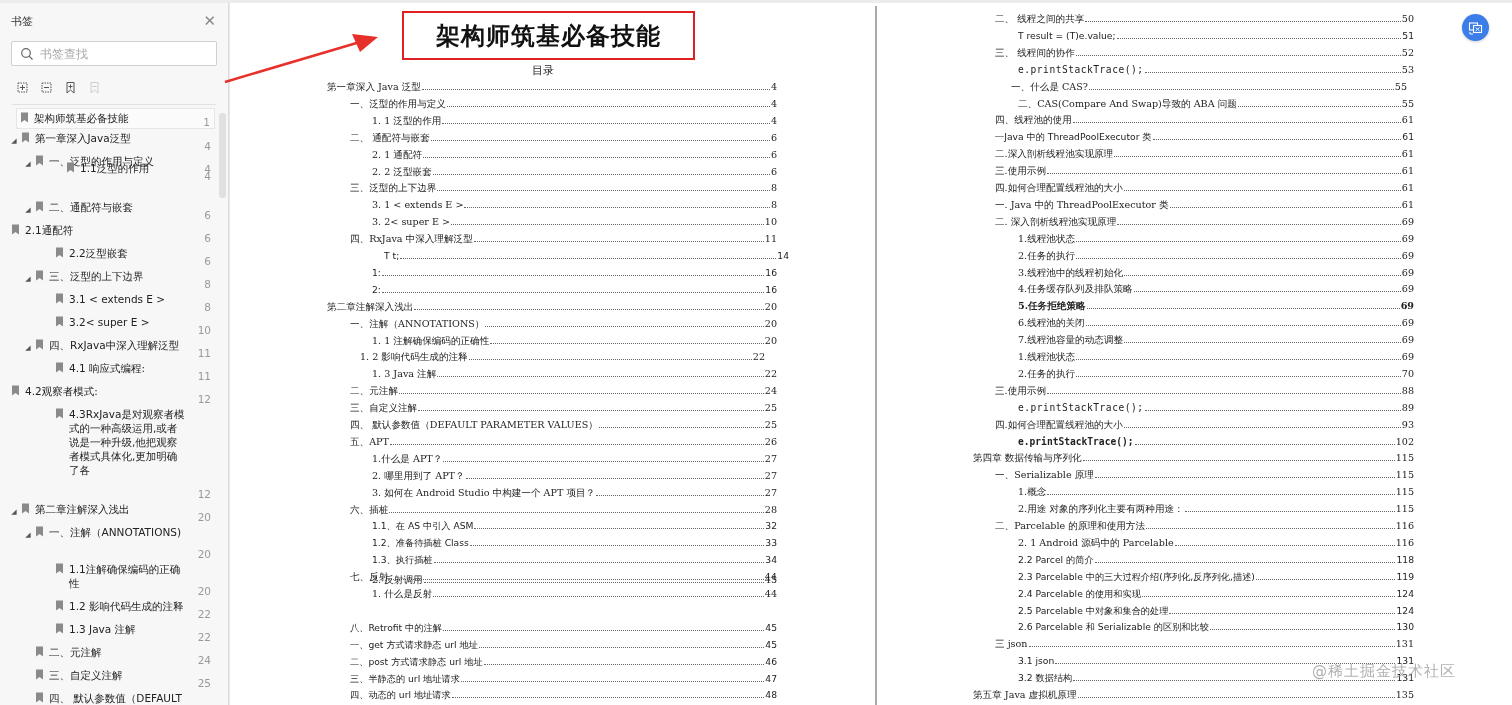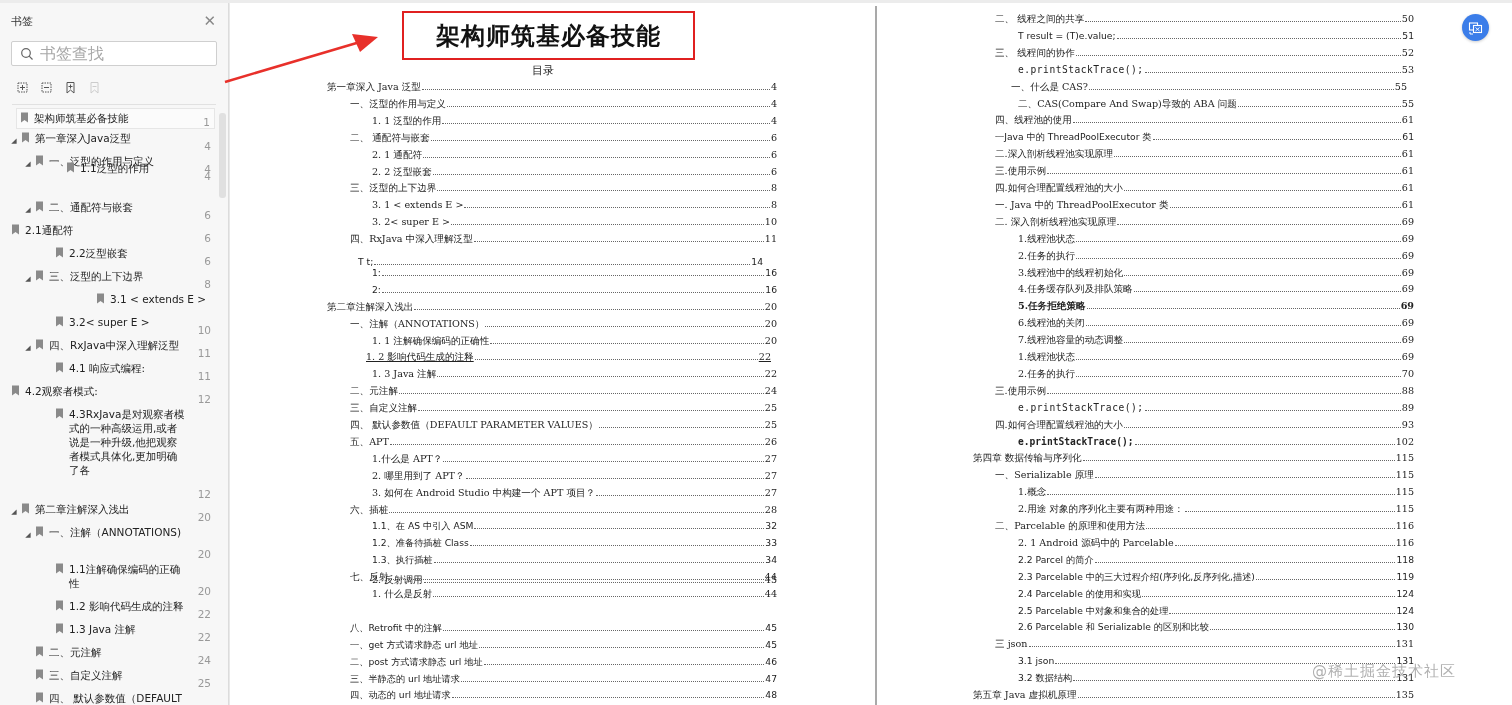--- a/index.html
+++ b/index.html
@@ -5,21 +5,21 @@
   * { box-sizing: border-box; margin: 0; padding: 0; }
   html, body { width: 1512px; height: 705px; overflow: hidden; background: #e9e9e9; font-family: "DejaVu Sans", "Liberation Sans", sans-serif; }
   .topbar { position: absolute; left: 0; top: 0; width: 1512px; height: 4px; background: #ececec; }
   
   .sidebar { position: absolute; left: 0; top: 3px; width: 229px; height: 702px; background: #f7f7f7; border-right: 1px solid #dcdcdc; overflow: hidden; }
   .sb-header { height: 36px; display: flex; align-items: center; justify-content: space-between; padding: 0 12px 0 11px; }
   .sb-title { font-size: 11px; color: #333; }
   .sb-close { font-size: 15px; color: #888; cursor: pointer; line-height: 1; }
   .sb-search { margin: 2px 11px 0 11px; height: 25px; border: 1px solid #cfcfcf; border-radius: 2px; background: #fff; display: flex; align-items: center; padding-left: 8px; }
   .sb-search svg { width: 14px; height: 14px; }
-  .sb-search input { border: none; outline: none; font-size: 16px; color: #999; margin-left: 6px; width: 160px; background: transparent; font-family: "DejaVu Sans", sans-serif; }
+  .sb-search input { border: none; outline: none; font-size: 12px; color: #999; margin-left: 6px; width: 160px; background: transparent; font-family: "DejaVu Sans", sans-serif; }
   .sb-search input::placeholder { color: #a8a8a8; }
   .sb-tools { display: flex; gap: 10px; padding: 10px 0 0 15px; height: 32px; align-items: center; }
   .sb-tools .tool { width: 14px; height: 14px; display: inline-flex; align-items: center; justify-content: center; cursor: pointer; }
   .sb-divider { margin: 6px 12px 0 12px; border-top: 1px solid #e1e1e1; }
   .tree { position: absolute; left: 0; top: 104px; width: 216px; }
   .node { position: relative; display: flex; align-items: flex-start; font-size: 10.5px; color: #222; line-height: 14px; cursor: pointer; }
   .node .tri { width: 8px; font-size: 7px; color: #555; margin-top: 3px; text-align: center; }
   .node .bm { width: 9px; height: 11px; margin: 1px 5px 0 3px; flex-shrink: 0; }
   .node .lbl { flex: 1; padding-right: 30px; }
   .node .pg { position: absolute; right: 4px; bottom: -1px; font-size: 10.5px; color: #999; }
@@ -152,21 +152,21 @@
       <span class="pg">6</span>
     </div>
     <div class="node" style="position: absolute; top: 165px; left: 0px; width: 215px; height: 21px; padding-left: 24px;">
       <span class="tri">◢</span>
       <svg class="bm" viewBox="0 0 9 11">
         <path d="M1 0.5 H8 V10.5 L4.5 8 L1 10.5 Z" fill="#8a8a8a"></path>
       </svg>
       <span class="lbl">三、泛型的上下边界</span>
       <span class="pg">8</span>
     </div>
-    <div class="node" style="position: absolute; top: 188px; left: 0px; width: 215px; height: 21px; padding-left: 44px; margin-left: 41px;">
+    <div class="node" style="position: absolute; top: 188px; left: 0px; width: 215px; height: 21px; padding-left: 44px;">
       <span class="tri"></span>
       <svg class="bm" viewBox="0 0 9 11">
         <path d="M1 0.5 H8 V10.5 L4.5 8 L1 10.5 Z" fill="#8a8a8a"></path>
       </svg>
       <span class="lbl">3.1 &lt;   extends E &gt;</span>
       <span class="pg">8</span>
     </div>
     <div class="node" style="position: absolute; top: 211px; left: 0px; width: 215px; height: 21px; padding-left: 44px;">
       <span class="tri"></span>
       <svg class="bm" viewBox="0 0 9 11">
@@ -323,21 +323,21 @@
         <div class="row" style="left: 142px; width: 405px; top: 213.2px;">
           <span class="t">3. 2&lt;   super E &gt;</span>
           <span class="dots"></span>
           <span class="p">10</span>
         </div>
         <div class="row" style="left: 120px; width: 427px; top: 230.1px;">
           <span class="t">四、RxJava 中深入理解泛型</span>
           <span class="dots"></span>
           <span class="p">11</span>
         </div>
-        <div class="row sans" style="left: 128px; width: 405px; top: 247px; align-items: flex-end;">
+        <div class="row sans" style="left: 154px; width: 405px; top: 247px;">
           <span class="t">T     t;</span>
           <span class="dots"></span>
           <span class="p">14</span>
         </div>
         <div class="row sans" style="left: 142px; width: 405px; top: 263.9px;">
           <span class="t">1:</span>
           <span class="dots"></span>
           <span class="p">16</span>
         </div>
         <div class="row sans" style="left: 142px; width: 405px; top: 280.8px;">
@@ -353,21 +353,21 @@
         <div class="row" style="left: 120px; width: 427px; top: 314.6px;">
           <span class="t">一、注解（ANNOTATIONS）</span>
           <span class="dots"></span>
           <span class="p">20</span>
         </div>
         <div class="row" style="left: 142px; width: 405px; top: 331.5px;">
           <span class="t">1. 1 注解确保编码的正确性</span>
           <span class="dots"></span>
           <span class="p">20</span>
         </div>
-        <div class="row" style="left: 136px; width: 405px; top: 348.4px; text-decoration: underline;">
+        <div class="row" style="left: 130px; width: 405px; top: 348.4px;">
           <span class="t">1. 2  影响代码生成的注释</span>
           <span class="dots"></span>
           <span class="p">22</span>
         </div>
         <div class="row" style="left: 142px; width: 405px; top: 365.3px;">
           <span class="t">1. 3  Java  注解</span>
           <span class="dots"></span>
           <span class="p">22</span>
         </div>
         <div class="row" style="left: 120px; width: 427px; top: 382.2px;">

